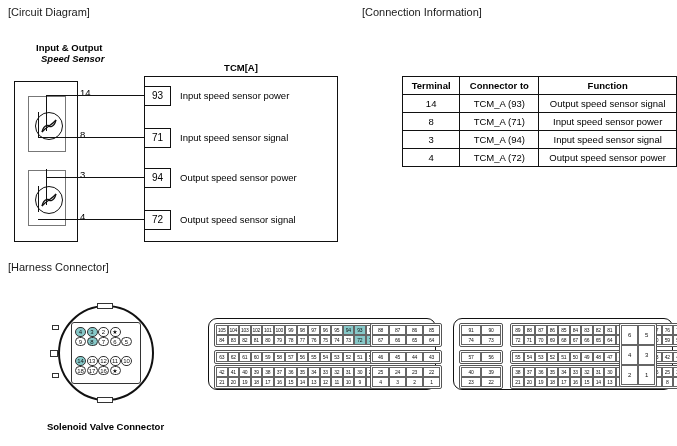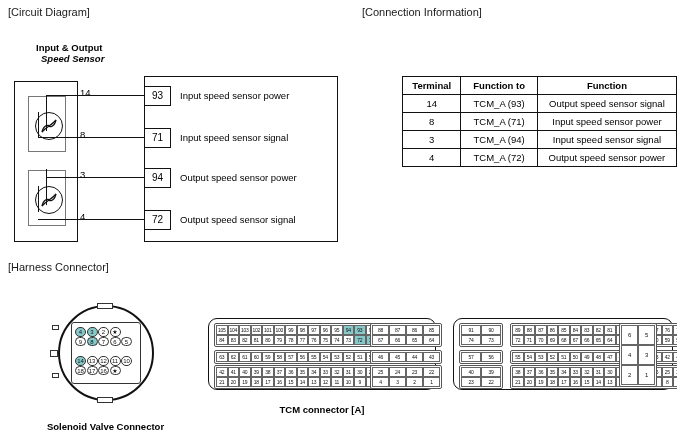--- a/index.html
+++ b/index.html
@@ -240,41 +240,42 @@
   <div class="abs term-num" style="left:80px; top:87px;">14</div>
   <div class="abs term-num" style="left:80px; top:129px;">8</div>
   <div class="abs term-num" style="left:80px; top:169px;">3</div>
   <div class="abs term-num" style="left:80px; top:211px;">4</div>
 
   <div class="abs wire wire-h" style="left:46px; top:95px; width:98px;"></div>
   <div class="abs wire wire-h" style="left:38px; top:137px; width:106px;"></div>
   <div class="abs wire wire-h" style="left:46px; top:177px; width:98px;"></div>
   <div class="abs wire wire-h" style="left:38px; top:219px; width:106px;"></div>
 
+  <div class="abs tcm-title">TCM[A]</div>
   <div class="abs tcm-box"></div>
 
   <div class="abs pin-cell" style="left:145px; top:86px;">93</div>
   <div class="abs pin-desc" style="left:180px; top:86px;">Input speed sensor power</div>
 
   <div class="abs pin-cell" style="left:145px; top:128px;">71</div>
   <div class="abs pin-desc" style="left:180px; top:128px;">Input speed sensor signal</div>
 
   <div class="abs pin-cell" style="left:145px; top:168px;">94</div>
   <div class="abs pin-desc" style="left:180px; top:168px;">Output speed sensor power</div>
 
   <div class="abs pin-cell" style="left:145px; top:210px;">72</div>
   <div class="abs pin-desc" style="left:180px; top:210px;">Output speed sensor signal</div>
 </div>
 
 <div class="abs" id="connection-information" style="left:362px; top:76px;">
   <table class="conn-table">
     <thead>
       <tr>
         <th class="col-terminal">Terminal</th>
-        <th class="col-connected">Function to</th>
+        <th class="col-connected">Connector to</th>
         <th class="col-function">Function</th>
       </tr>
     </thead>
     <tbody id="conn-tbody">
         <tr>
           <td class="col-terminal">14</td>
           <td class="col-connected">TCM_A (93)</td>
           <td class="col-function">Output speed sensor signal</td>
         </tr>
         <tr>
@@ -473,21 +474,20 @@
           <div class="cell w-m">22</div>
         </div>
         <div class="blk-row">
           <div class="cell w-m">4</div>
           <div class="cell w-m">3</div>
           <div class="cell w-m">2</div>
           <div class="cell w-m">1</div>
         </div>
       </div>
   </div>
-  <div class="conn-caption" style="margin-top:14px; width:228px;">TCM connector [A]</div>
 </div>
 
 <div class="abs" id="tcm-connector-b">
   <div class="rect-shell" style="width:220px; height:72px; position:relative;">
     <div class="abs blk" id="b-l1" style="left:5px;  top:4px;">
         <div class="blk-row">
           <div class="cell w-l">91</div>
           <div class="cell w-l">90</div>
         </div>
         <div class="blk-row">

